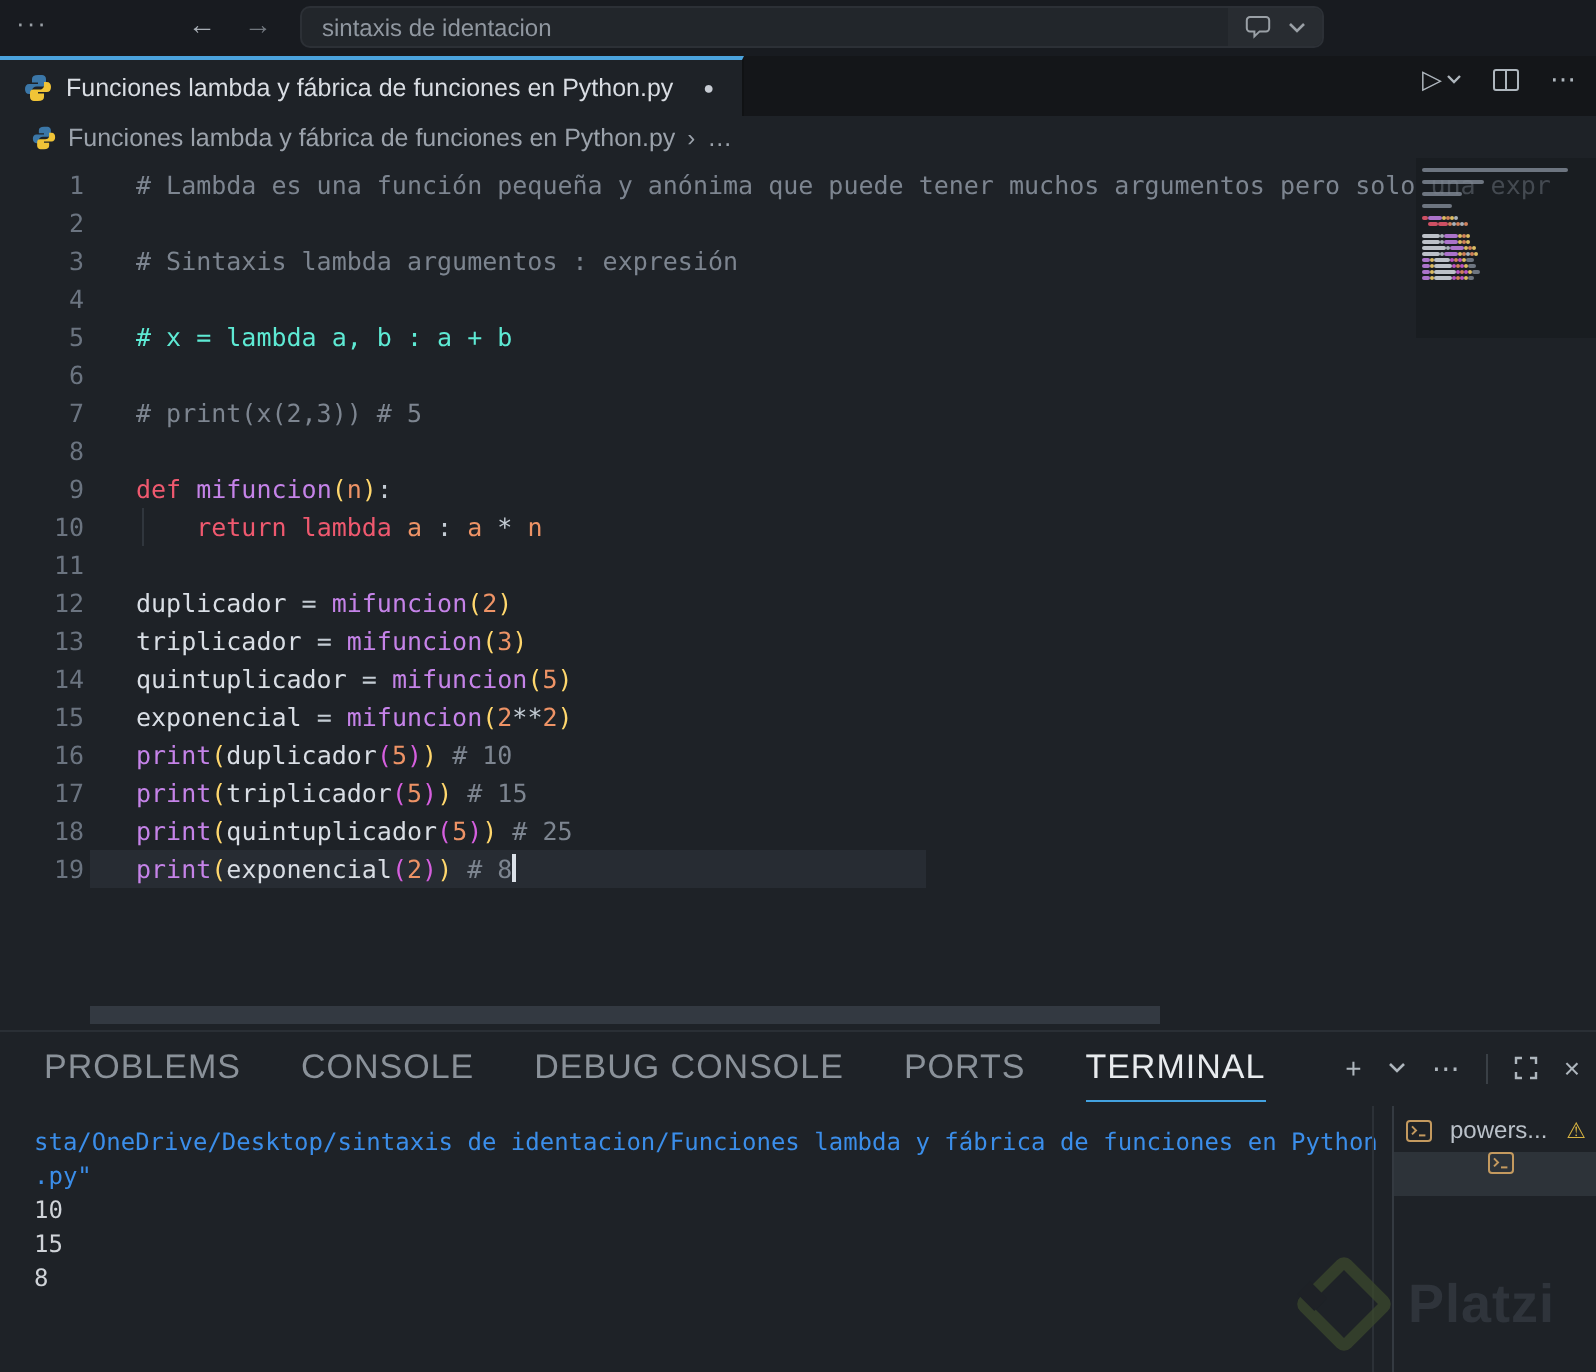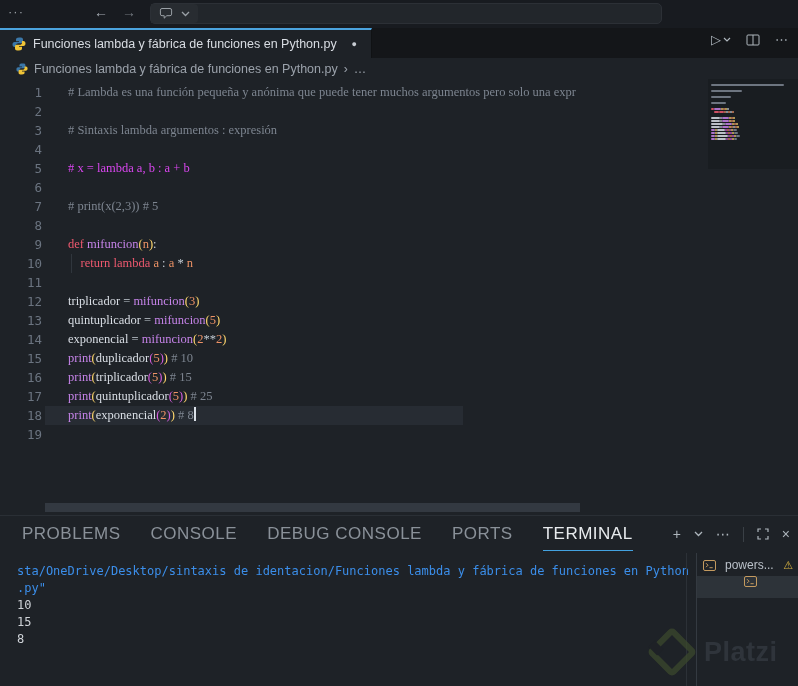--- a/index.html
+++ b/index.html
@@ -37,21 +37,21 @@
   .bc-text{font-size:12.5px;color:#9ba2ab;white-space:nowrap;}
   .bc-sep{color:#9ba2ab;font-size:12px;}
 
   
   .editor{position:absolute;left:0;top:79px;width:798px;height:436px;}
   .gutter{position:absolute;left:0;top:4px;width:42px;text-align:right;
           font-family:"DejaVu Sans Mono",monospace;font-size:12.5px;color:#6b7480;}
   .ln{height:19px;line-height:19px;cursor:pointer;}
   .code-area{position:absolute;left:45px;top:4px;right:0;
              font-family:"DejaVu Sans Mono",monospace;font-size:12.5px;}
-  .cl{height:19px;line-height:19px;padding-left:23px;white-space:pre;cursor:text;font-family:Liberation Serif, serif;}
+  .cl{height:19px;line-height:19px;padding-left:23px;white-space:pre;cursor:text;}
   .cl.active{background:linear-gradient(90deg,#272c33 0,#272c33 418px,transparent 418px);}
   .cl.guide{position:relative;}
   .cl.guide::before{content:"";position:absolute;left:26px;top:0;bottom:0;width:1px;background:#30363d;}
   .cursor{display:inline-block;width:2px;height:14px;background:#dbe1e8;vertical-align:-2px;}
 
   
   .minimap{position:absolute;left:708px;top:0;width:90px;height:90px;
            background:rgba(22,25,29,0.55);padding-top:5px;box-sizing:border-box;cursor:pointer;}
   .mm-row{height:3px;display:flex;padding-left:3px;}
   .mm-bar{height:2px;display:inline-block;opacity:.85;border-radius:1px;}
@@ -92,20 +92,21 @@
 </head>
 <body>
 
 <div id="app">
 
   <div class="titlebar">
     <div class="tb-ellipsis">···</div>
     <div class="nav-arrow nav-back">←</div>
     <div class="nav-arrow nav-fwd">→</div>
     <div class="searchbox">
+      <span class="search-text">sintaxis de identacion</span>
       <span class="search-right">
         <svg width="14" height="13" viewBox="0 0 14 13">
           <path d="M3 1.5h8a1.6 1.6 0 0 1 1.6 1.6v4a1.6 1.6 0 0 1-1.6 1.6H7.8L5.2 11.2V8.7H3A1.6 1.6 0 0 1 1.4 7.1v-4A1.6 1.6 0 0 1 3 1.5z" fill="none" stroke="#9aa0a6" stroke-width="1"></path>
         </svg>
         <svg class="chev" width="9" height="6" viewBox="0 0 9 6">
           <polyline points="1,1 4.5,4.5 8,1" fill="none" stroke="#9aa0a6" stroke-width="1.3"></polyline>
         </svg>
       </span>
     </div>
   </div>
@@ -165,27 +166,28 @@
         <div class="ln">16</div>
         <div class="ln">17</div>
         <div class="ln">18</div>
         <div class="ln">19</div>
       </div>
     <div class="code-area">
         <div class="cl"><span style="color: rgb(125, 133, 144);"># Lambda es una función pequeña y anónima que puede tener muchos argumentos pero solo una expr</span></div>
         <div class="cl"></div>
         <div class="cl"><span style="color: rgb(125, 133, 144);"># Sintaxis lambda argumentos : expresión</span></div>
         <div class="cl"></div>
-        <div class="cl"><span style="color: #d946ef;"># x = lambda a, b : a + b</span></div>
+        <div class="cl"><span style="color: #5eead4;"># x = lambda a, b : a + b</span></div>
         <div class="cl"></div>
         <div class="cl"><span style="color: rgb(125, 133, 144);"># print(x(2,3)) # 5</span></div>
         <div class="cl"></div>
         <div class="cl"><span style="color: rgb(239, 89, 111);">def </span><span style="color: rgb(197, 131, 232);">mifuncion</span><span style="color: rgb(255, 215, 109);">(</span><span style="color: rgb(238, 147, 102);">n</span><span style="color: rgb(255, 215, 109);">)</span><span style="color: rgb(195, 203, 211);">:</span></div>
         <div class="cl guide"><span style="color: rgb(217, 222, 229);">    </span><span style="color: rgb(239, 89, 111);">return </span><span style="color: rgb(239, 89, 111);">lambda </span><span style="color: rgb(238, 147, 102);">a</span><span style="color: rgb(195, 203, 211);"> : </span><span style="color: rgb(238, 147, 102);">a</span><span style="color: rgb(195, 203, 211);"> * </span><span style="color: rgb(238, 147, 102);">n</span></div>
         <div class="cl"></div>
+        <div class="cl"><span style="color: rgb(217, 222, 229);">duplicador </span><span style="color: rgb(195, 203, 211);">= </span><span style="color: rgb(197, 131, 232);">mifuncion</span><span style="color: rgb(255, 215, 109);">(</span><span style="color: rgb(238, 147, 102);">2</span><span style="color: rgb(255, 215, 109);">)</span></div>
         <div class="cl"><span style="color: rgb(217, 222, 229);">triplicador </span><span style="color: rgb(195, 203, 211);">= </span><span style="color: rgb(197, 131, 232);">mifuncion</span><span style="color: rgb(255, 215, 109);">(</span><span style="color: rgb(238, 147, 102);">3</span><span style="color: rgb(255, 215, 109);">)</span></div>
         <div class="cl"><span style="color: rgb(217, 222, 229);">quintuplicador </span><span style="color: rgb(195, 203, 211);">= </span><span style="color: rgb(197, 131, 232);">mifuncion</span><span style="color: rgb(255, 215, 109);">(</span><span style="color: rgb(238, 147, 102);">5</span><span style="color: rgb(255, 215, 109);">)</span></div>
         <div class="cl"><span style="color: rgb(217, 222, 229);">exponencial </span><span style="color: rgb(195, 203, 211);">= </span><span style="color: rgb(197, 131, 232);">mifuncion</span><span style="color: rgb(255, 215, 109);">(</span><span style="color: rgb(238, 147, 102);">2</span><span style="color: rgb(195, 203, 211);">**</span><span style="color: rgb(238, 147, 102);">2</span><span style="color: rgb(255, 215, 109);">)</span></div>
         <div class="cl"><span style="color: rgb(197, 131, 232);">print</span><span style="color: rgb(255, 215, 109);">(</span><span style="color: rgb(217, 222, 229);">duplicador</span><span style="color: rgb(213, 95, 222);">(</span><span style="color: rgb(238, 147, 102);">5</span><span style="color: rgb(213, 95, 222);">)</span><span style="color: rgb(255, 215, 109);">)</span><span style="color: rgb(125, 133, 144);"> # 10</span></div>
         <div class="cl"><span style="color: rgb(197, 131, 232);">print</span><span style="color: rgb(255, 215, 109);">(</span><span style="color: rgb(217, 222, 229);">triplicador</span><span style="color: rgb(213, 95, 222);">(</span><span style="color: rgb(238, 147, 102);">5</span><span style="color: rgb(213, 95, 222);">)</span><span style="color: rgb(255, 215, 109);">)</span><span style="color: rgb(125, 133, 144);"> # 15</span></div>
         <div class="cl"><span style="color: rgb(197, 131, 232);">print</span><span style="color: rgb(255, 215, 109);">(</span><span style="color: rgb(217, 222, 229);">quintuplicador</span><span style="color: rgb(213, 95, 222);">(</span><span style="color: rgb(238, 147, 102);">5</span><span style="color: rgb(213, 95, 222);">)</span><span style="color: rgb(255, 215, 109);">)</span><span style="color: rgb(125, 133, 144);"> # 25</span></div>
         <div class="cl active"><span style="color: rgb(197, 131, 232);">print</span><span style="color: rgb(255, 215, 109);">(</span><span style="color: rgb(217, 222, 229);">exponencial</span><span style="color: rgb(213, 95, 222);">(</span><span style="color: rgb(238, 147, 102);">2</span><span style="color: rgb(213, 95, 222);">)</span><span style="color: rgb(255, 215, 109);">)</span><span style="color: rgb(125, 133, 144);"> # 8</span><span class="cursor"></span></div>
       </div>
     <div class="minimap">
         <div class="mm-row">

